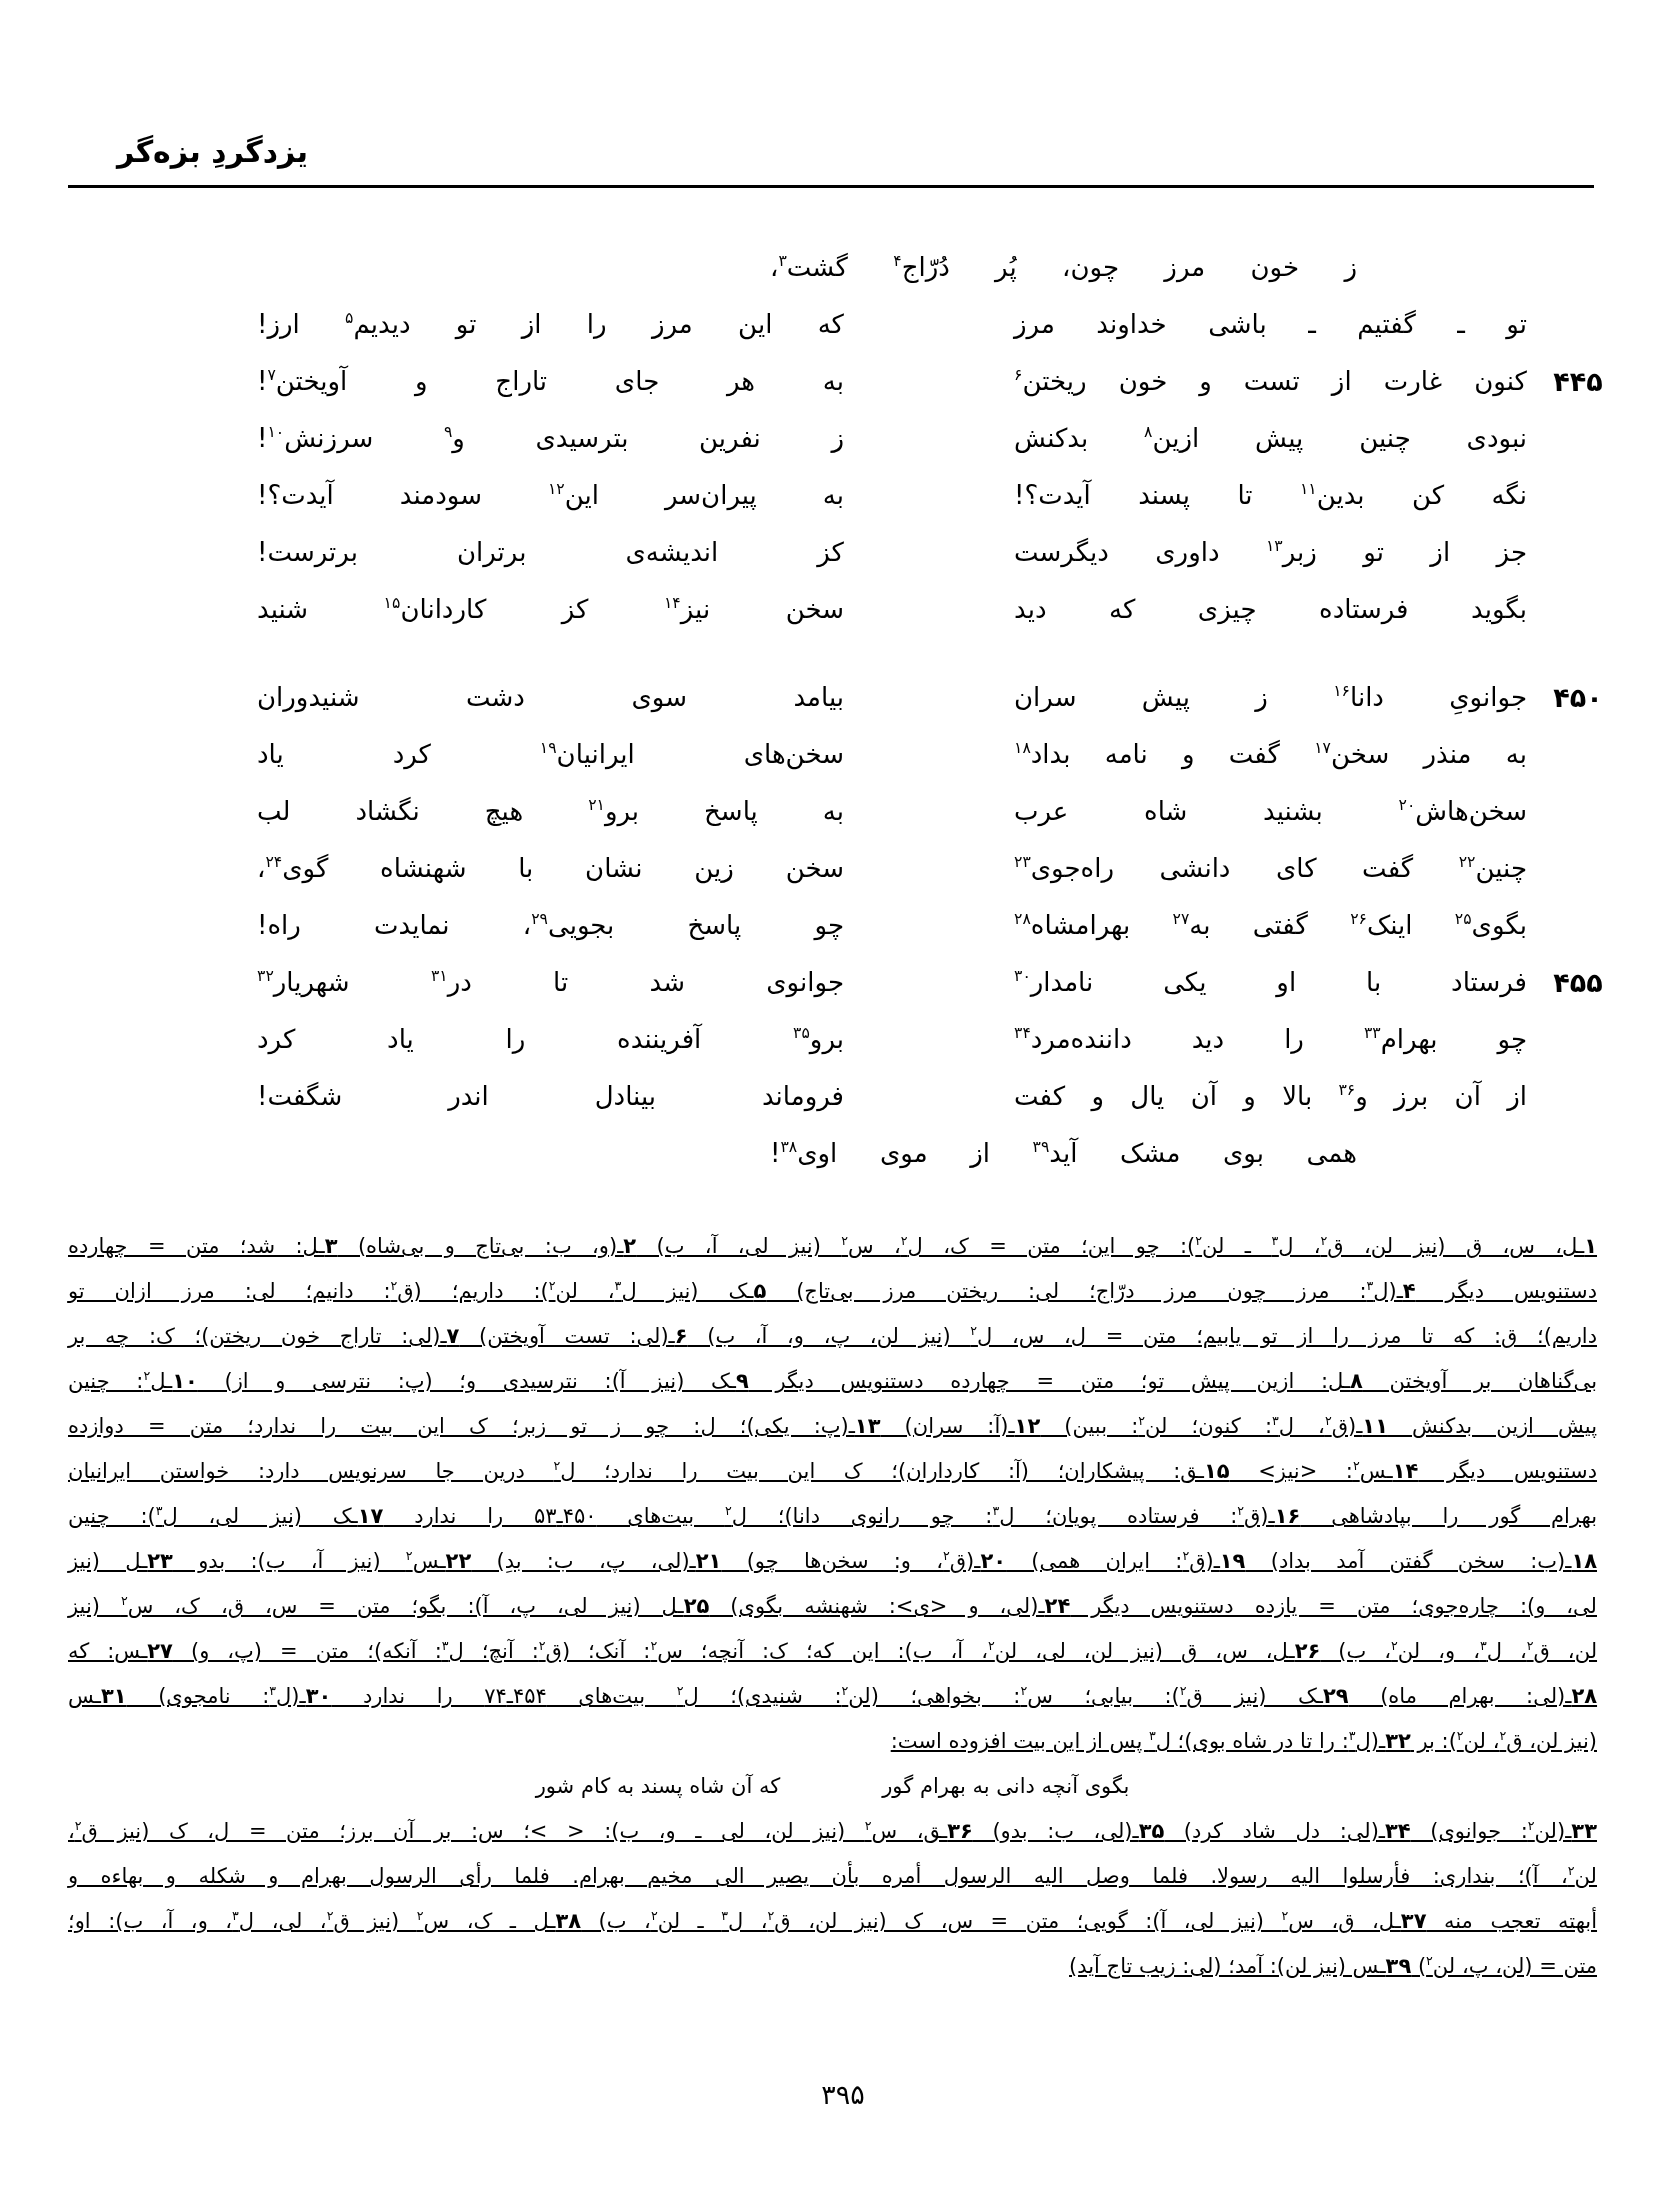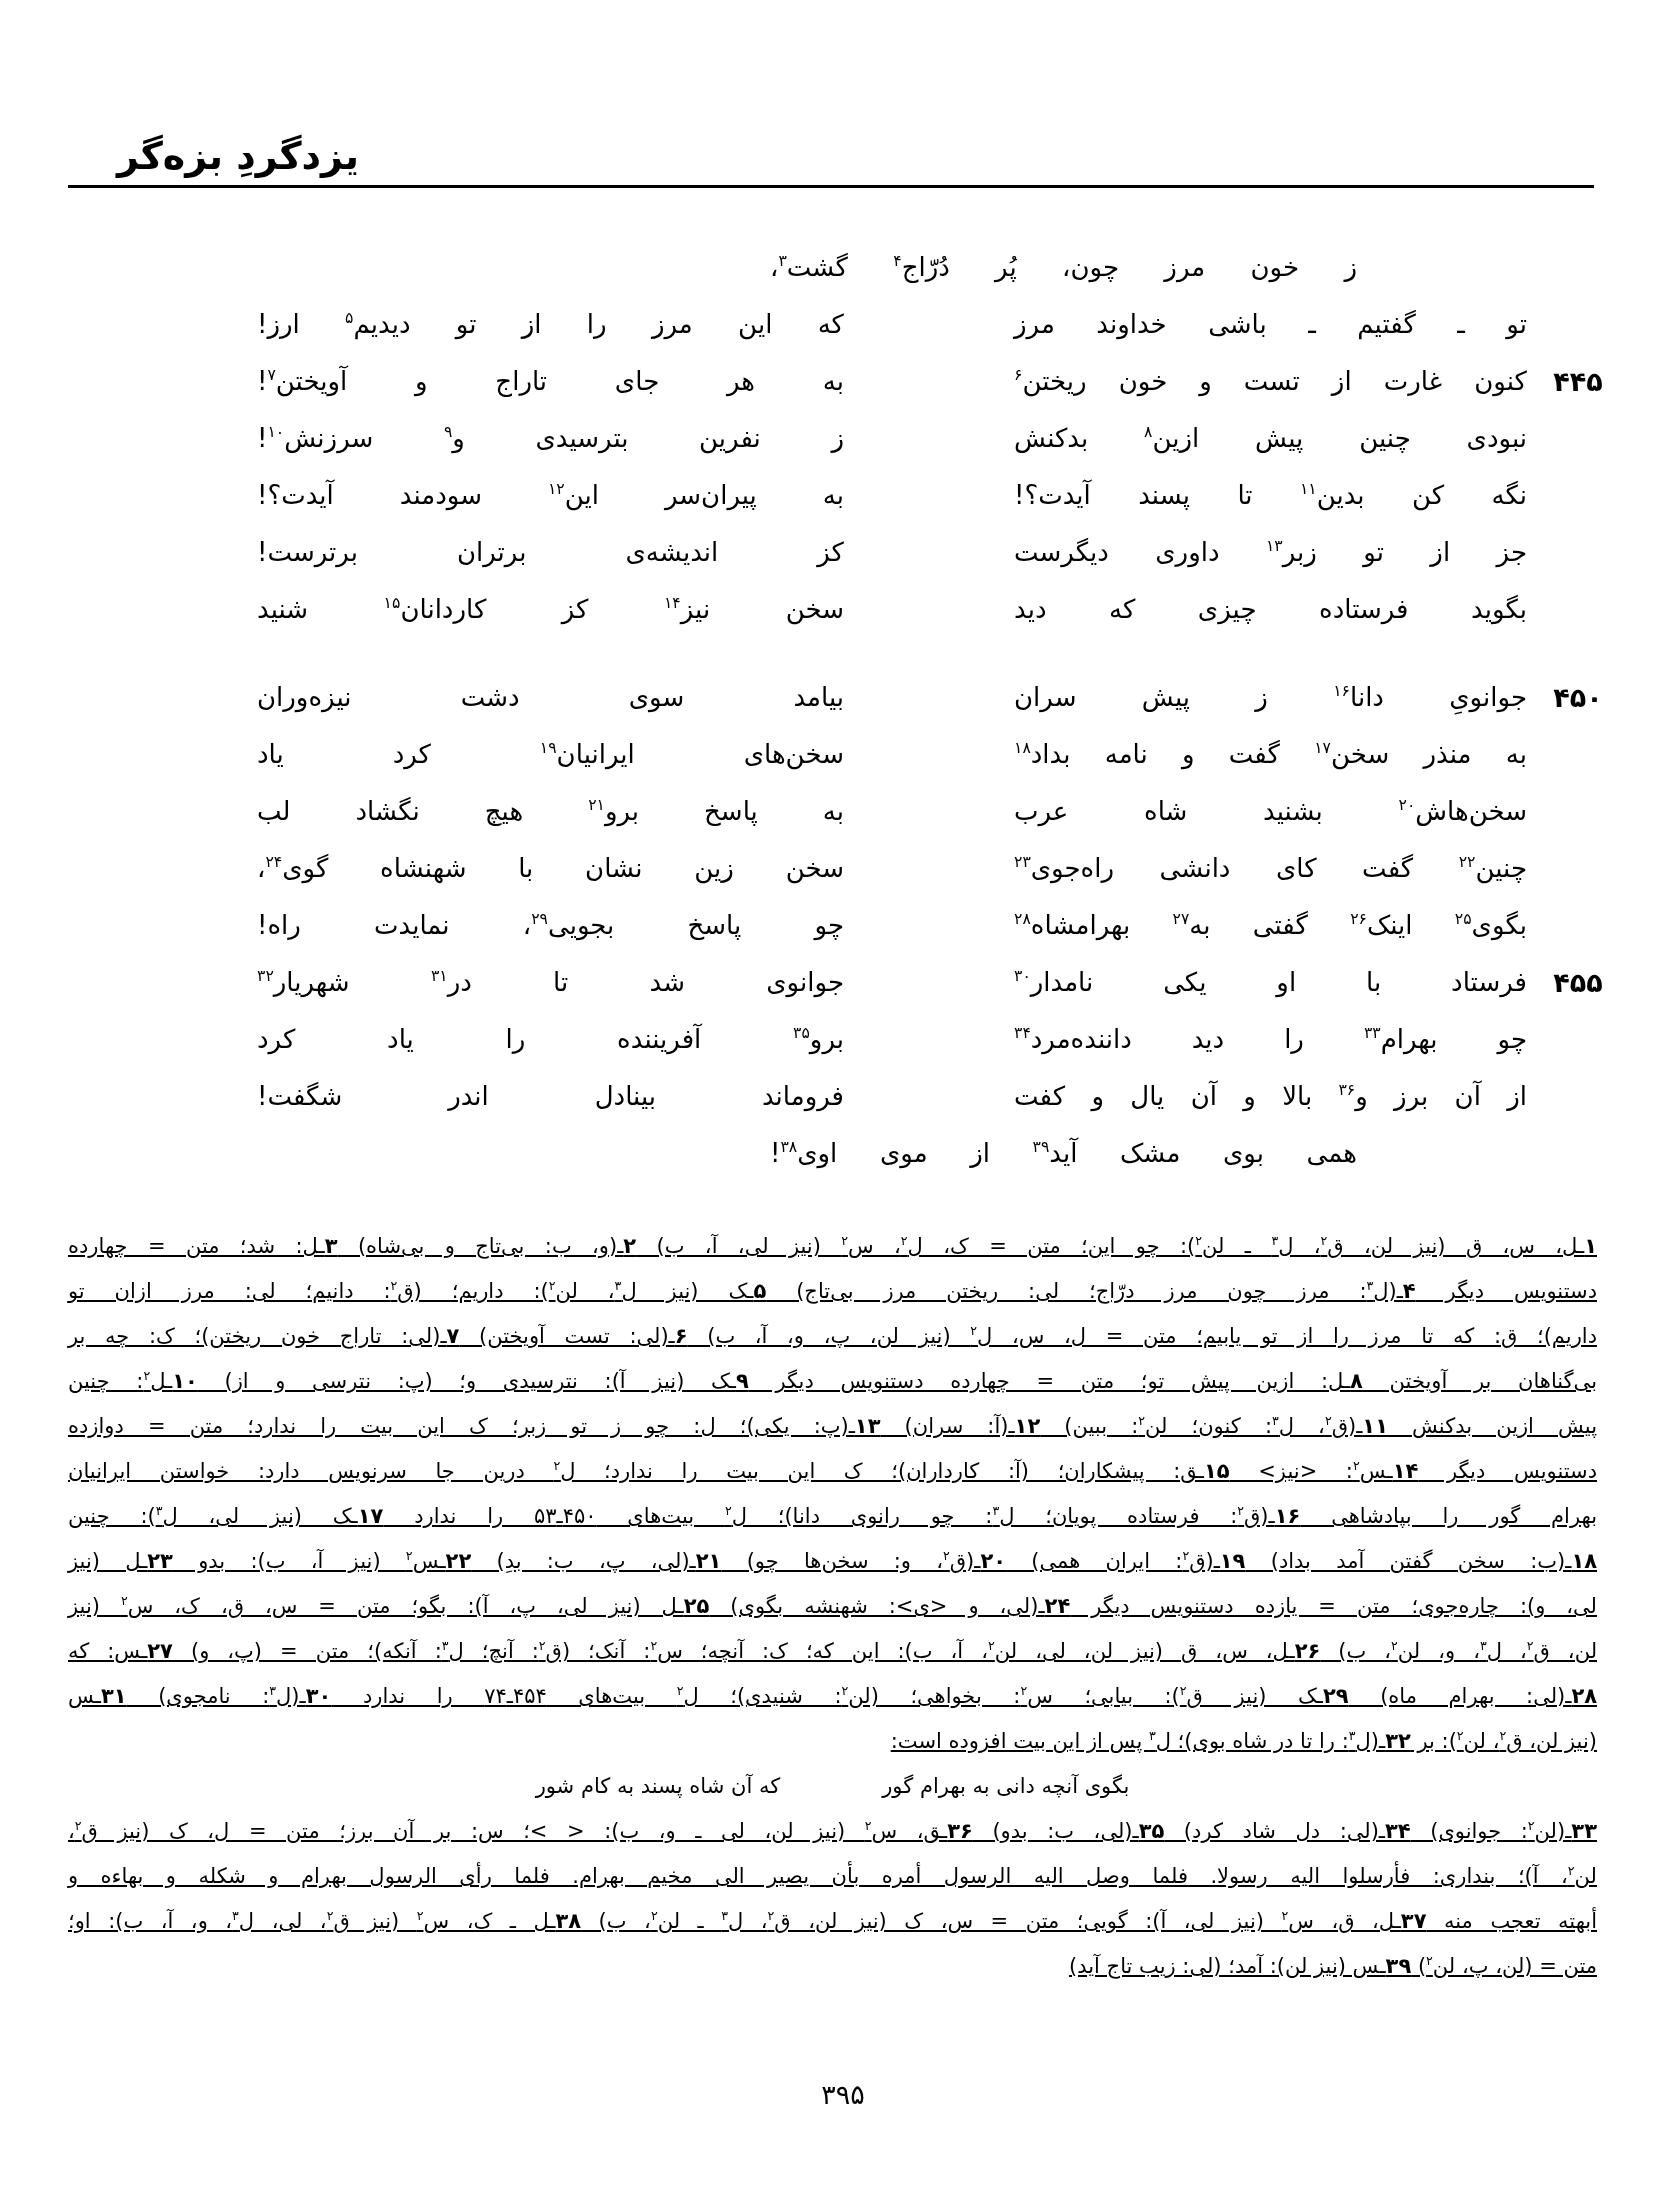--- a/index.html
+++ b/index.html
@@ -5,21 +5,21 @@
   html,body{margin:0;padding:0;}
   body{
     width:1662px;height:2205px;position:relative;overflow:hidden;
     background:#ffffff;color:#000000;
     font-family:"DejaVu Sans", sans-serif;
     direction:rtl;
   }
   
   .running-head{
     position:absolute;left:117px;top:134px;
-    font-size:38px;font-weight:bold;letter-spacing:0;
+    font-size:30px;font-weight:bold;letter-spacing:0;
   }
   .head-rule{
     position:absolute;left:68px;top:185px;width:1526px;height:2.7px;
     background:#000;
   }
   
   .poem{
     position:absolute;top:239px;right:33px;width:1597px;
   }
   .stanza{width:100%;}
@@ -113,21 +113,21 @@
         <div class="mesra mesra-r">بگوید فرستاده چیزی که دید</div>
         <div class="col-gap"></div>
         <div class="mesra mesra-l">سخن نیز<sup>۱۴</sup> کز کاردانان<sup>۱۵</sup> شنید</div>
       </div>
     </div>
     <div class="stanza">
       <div class="verse-row">
         <div class="num-cell">۴۵۰</div>
         <div class="mesra mesra-r">جوانویِ دانا<sup>۱۶</sup> ز پیش سران</div>
         <div class="col-gap"></div>
-        <div class="mesra mesra-l">بیامد سوی دشت نیزه‌وران</div>
+        <div class="mesra mesra-l">بیامد سوی دشت شنید‌وران</div>
       </div>
       <div class="verse-row">
         <div class="num-cell"></div>
         <div class="mesra mesra-r">به منذر سخن<sup>۱۷</sup> گفت و نامه بداد<sup>۱۸</sup></div>
         <div class="col-gap"></div>
         <div class="mesra mesra-l">سخن‌های ایرانیان<sup>۱۹</sup> کرد یاد</div>
       </div>
       <div class="verse-row">
         <div class="num-cell"></div>
         <div class="mesra mesra-r">سخن‌هاش<sup>۲۰</sup> بشنید شاه عرب</div>

